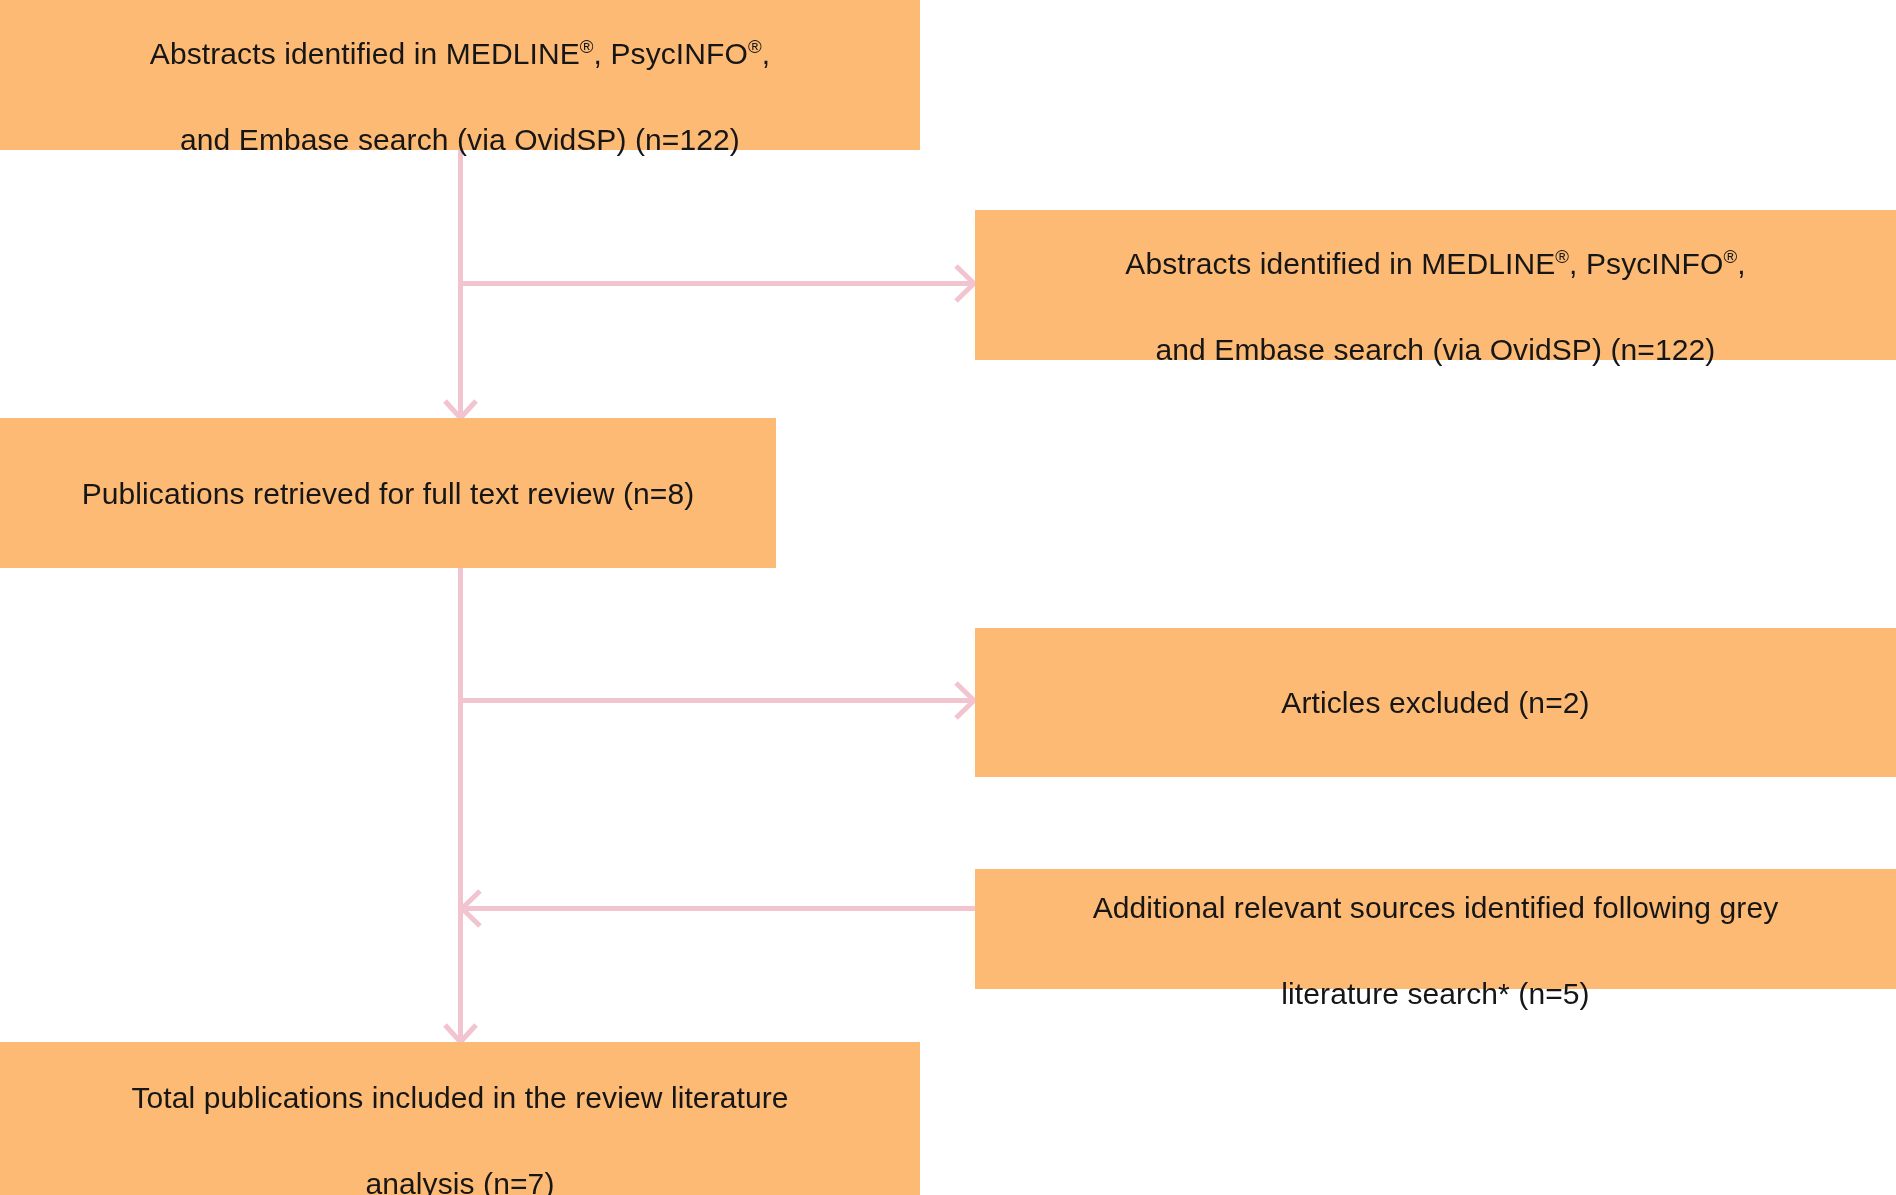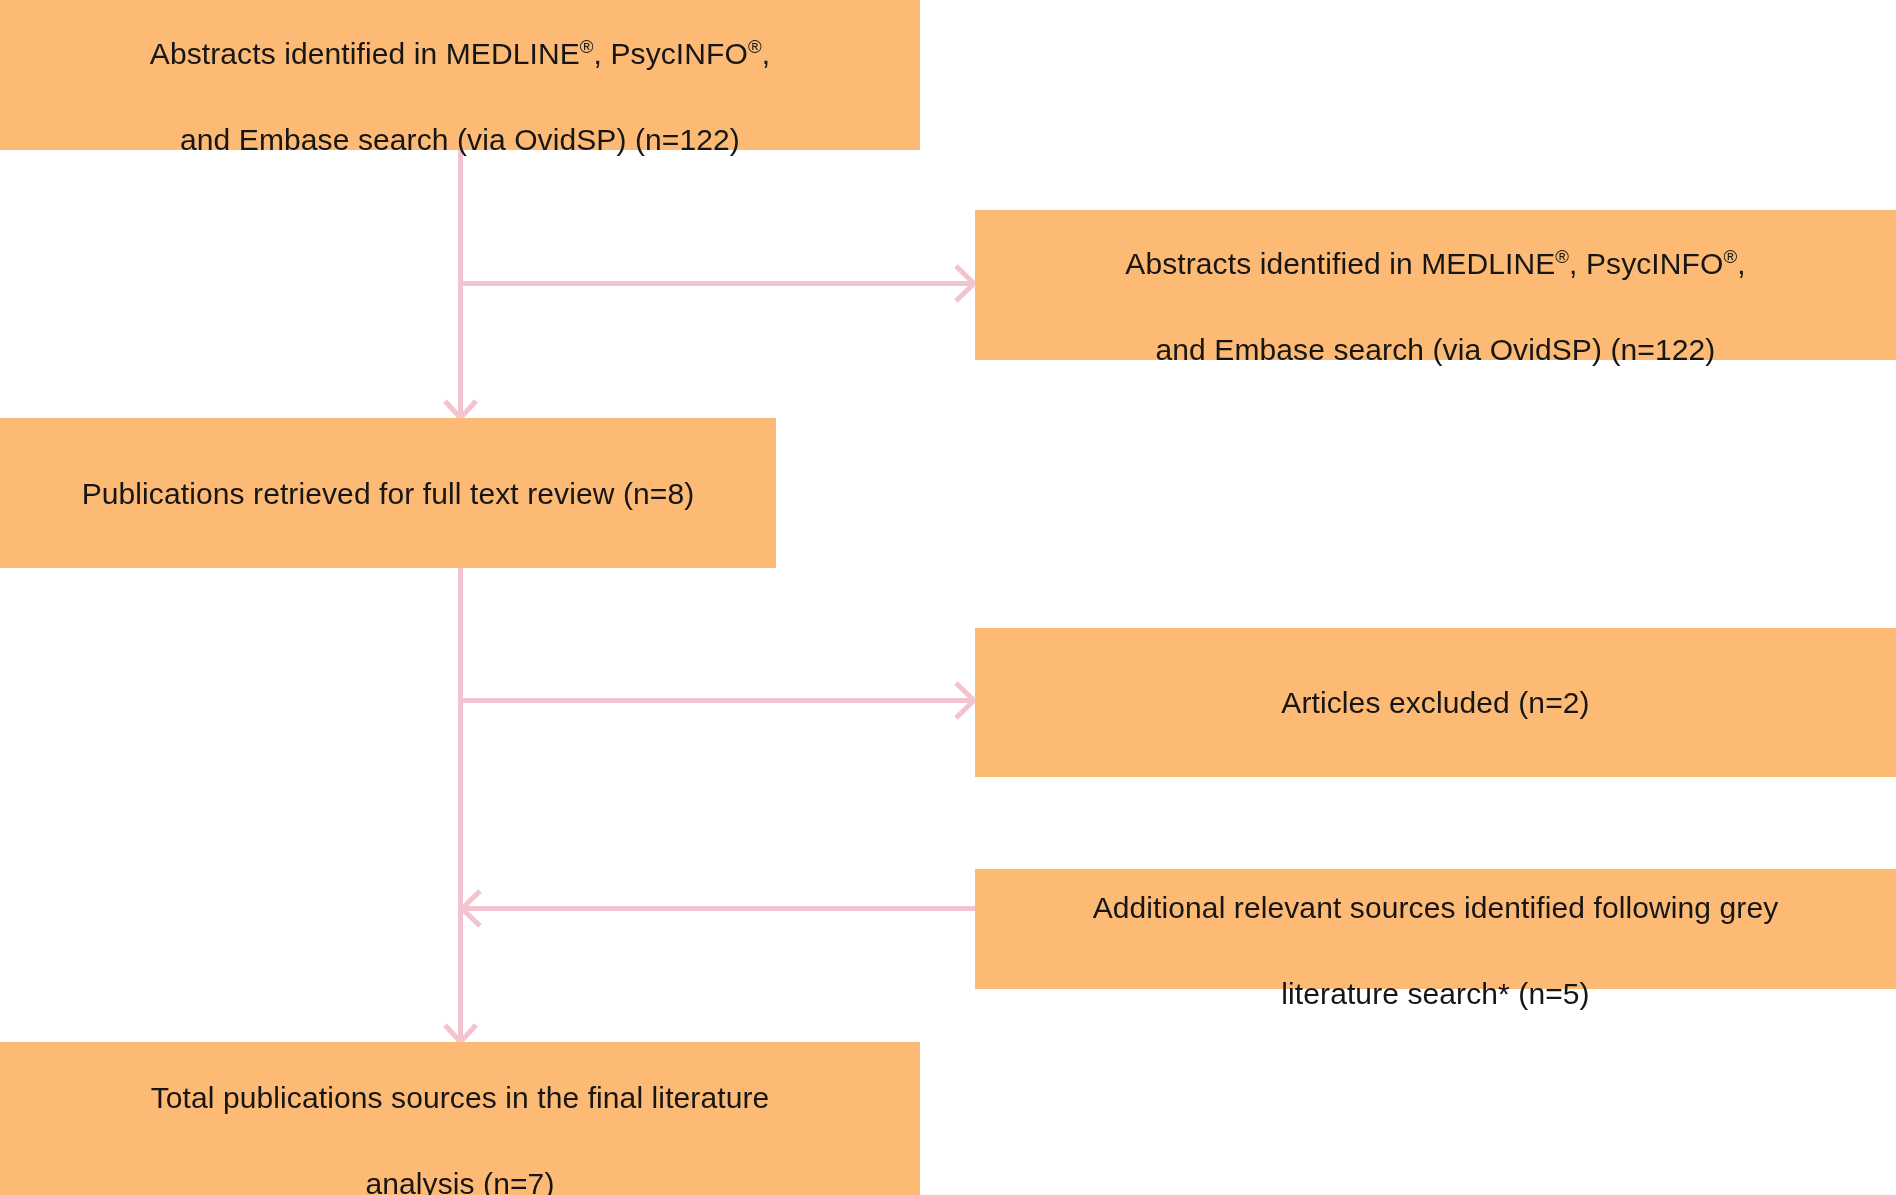--- a/index.html
+++ b/index.html
@@ -134,18 +134,18 @@
 
   <div class="flow-box" id="box-additional-sources">
     <div class="box-text">
       <span>Additional relevant sources identified following grey</span><br>
       <span>literature search* (n=5)</span>
     </div>
   </div>
 
   <div class="flow-box" id="box-total-publications">
     <div class="box-text">
-      <span>Total publications sources in the final literature</span><br>
+      <span>Total publications included in the review literature</span><br>
       <span>analysis (n=7)</span>
     </div>
   </div>
 
 </div>
 
 </body></html>

